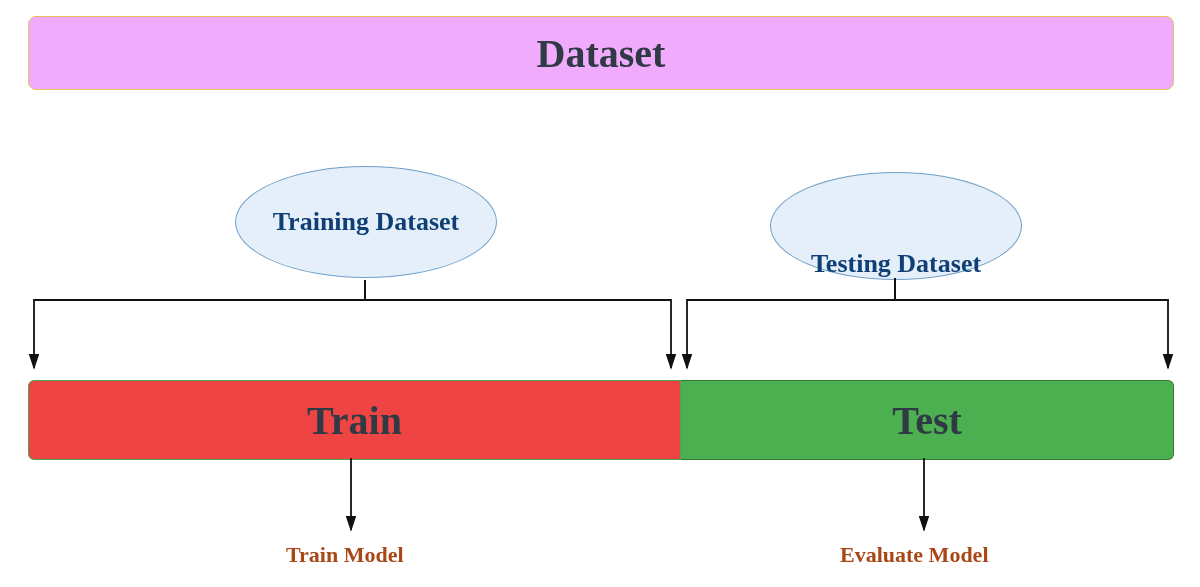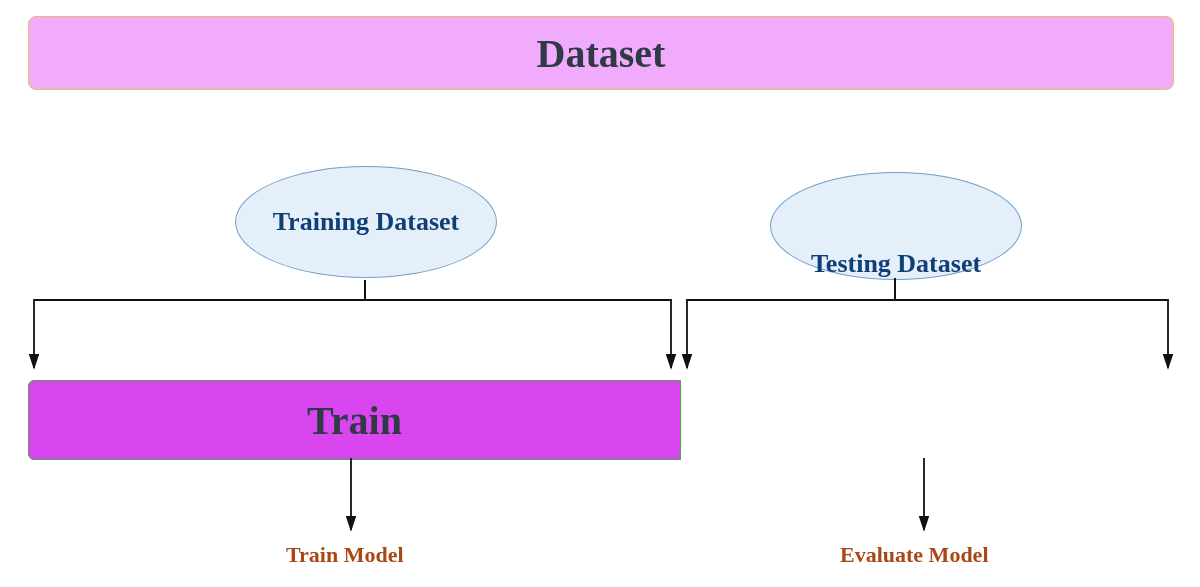--- a/index.html
+++ b/index.html
@@ -64,21 +64,21 @@
     position: absolute;
     left: 28px;
     top: 380px;
     width: 1146px;
     height: 78px;
     display: flex;
   }
   .train-box {
     width: 651px;
     height: 78px;
-    background: #d946ef;
+    background: #ef4444;
     border: 1px solid #4aa74a;
     border-top-left-radius: 6px;
     border-bottom-left-radius: 6px;
     display: flex;
     align-items: center;
     justify-content: center;
     color: #2f3a44;
     font-weight: 700;
     font-size: 40px;
   }
@@ -129,20 +129,23 @@
   </div>
 
   <div class="ellipse testing">
     <span>Testing Dataset</span>
   </div>
 
   <div class="split-row">
     <div class="train-box">
       <span>Train</span>
     </div>
+    <div class="test-box">
+      <span>Test</span>
+    </div>
   </div>
 
   <div class="caption train">Train Model</div>
   <div class="caption test">Evaluate Model</div>
 
   <svg class="connectors" xmlns="http://www.w3.org/2000/svg">
     <defs>
       <marker id="arrow" markerWidth="10" markerHeight="10" refX="8" refY="3" orient="auto" markerUnits="strokeWidth">
         <path d="M0,0 L9,3 L0,6 Z" fill="#111"></path>
       </marker>

